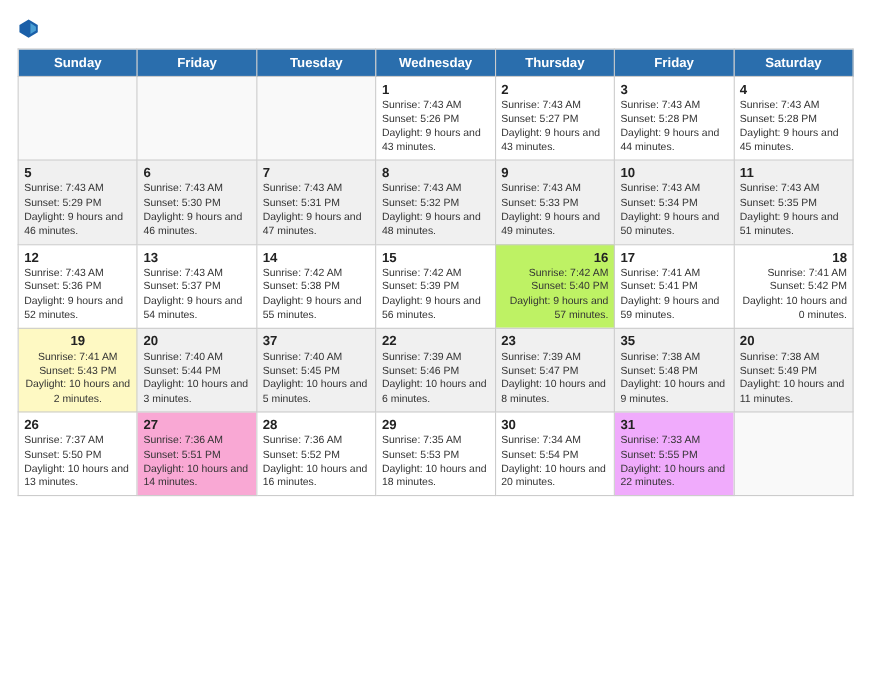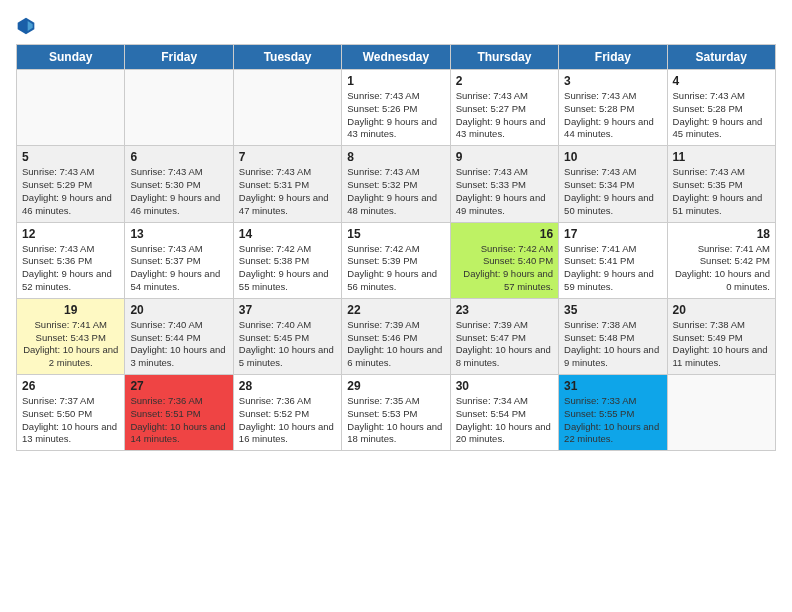--- a/index.html
+++ b/index.html
@@ -264,21 +264,21 @@
 Daylight: 10 hours and 11 minutes.</div>
         </td>
       </tr>
       <tr>
         <td style="background: rgb(255, 255, 255);">
           <span class="day-number">26</span>
           <div class="day-info" style="white-space: pre-line;">Sunrise: 7:37 AM
 Sunset: 5:50 PM
 Daylight: 10 hours and 13 minutes.</div>
         </td>
-        <td style="background: #ef4444;">
+        <td style="background: #f9a8d4;">
           <span class="day-number">27</span>
           <div class="day-info" style="white-space: pre-line;">Sunrise: 7:36 AM
 Sunset: 5:51 PM
 Daylight: 10 hours and 14 minutes.</div>
         </td>
         <td style="background: rgb(255, 255, 255);">
           <span class="day-number">28</span>
           <div class="day-info" style="white-space: pre-line;">Sunrise: 7:36 AM
 Sunset: 5:52 PM
 Daylight: 10 hours and 16 minutes.</div>
@@ -288,21 +288,21 @@
           <div class="day-info" style="white-space: pre-line;">Sunrise: 7:35 AM
 Sunset: 5:53 PM
 Daylight: 10 hours and 18 minutes.</div>
         </td>
         <td style="background: rgb(255, 255, 255);">
           <span class="day-number">30</span>
           <div class="day-info" style="white-space: pre-line;">Sunrise: 7:34 AM
 Sunset: 5:54 PM
 Daylight: 10 hours and 20 minutes.</div>
         </td>
-        <td style="background: #0ea5e9;">
+        <td style="background: #f0abfc;">
           <span class="day-number">31</span>
           <div class="day-info" style="white-space: pre-line;">Sunrise: 7:33 AM
 Sunset: 5:55 PM
 Daylight: 10 hours and 22 minutes.</div>
         </td>
         <td class="empty-cell" style="background: rgb(250, 250, 250);"></td>
       </tr>
     </tbody>
 </table>
 

